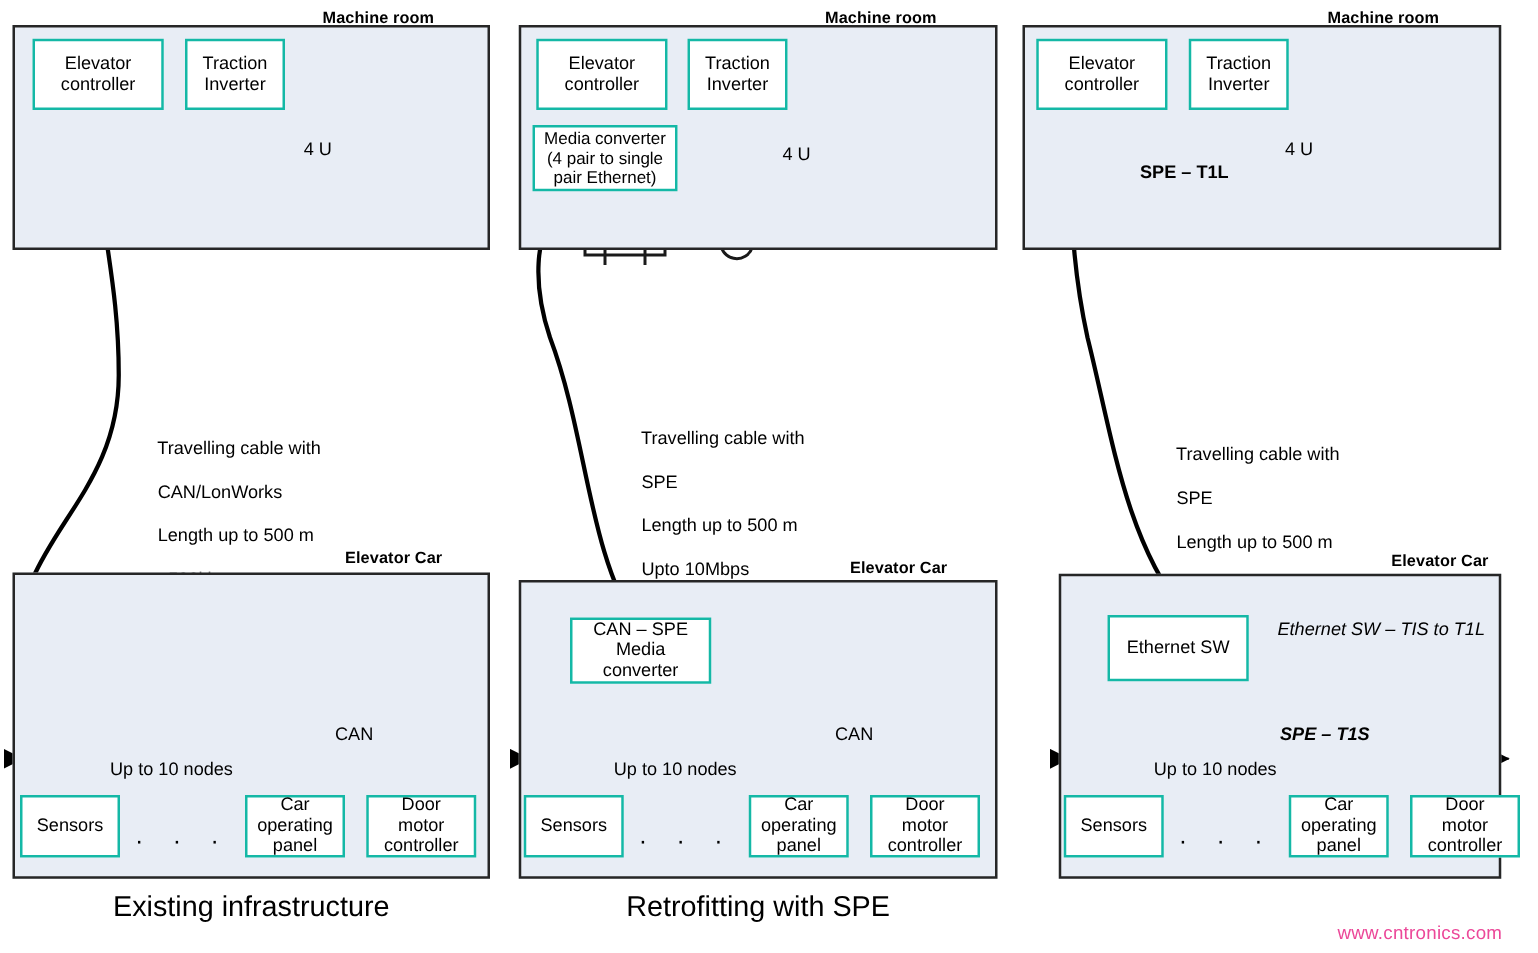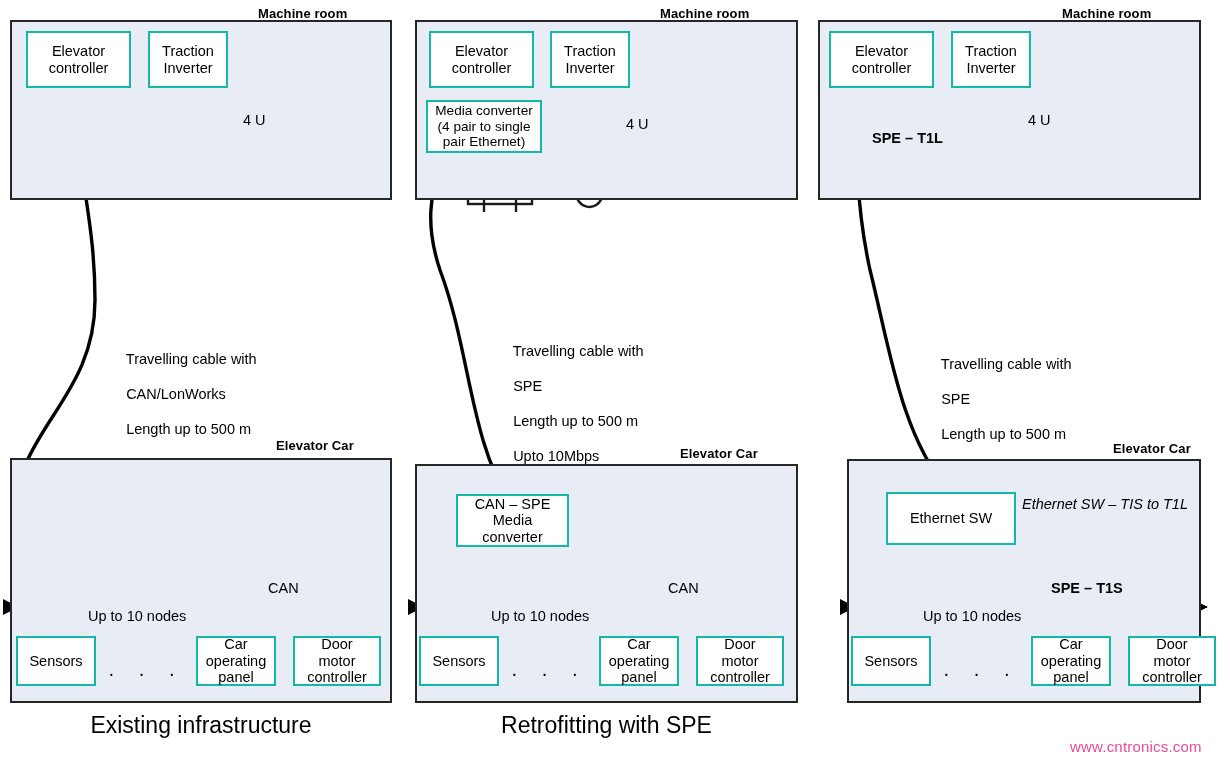--- a/index.html
+++ b/index.html
@@ -266,35 +266,35 @@
   <div class="box" style="left:419px;top:636px;width:80px;height:50px;">Sensors</div>
   <div class="dots" style="left:511px;top:668px;">·&nbsp;·&nbsp;·&nbsp;·&nbsp;·</div>
   <div class="box" style="left:599px;top:636px;width:80px;height:50px;">Car<br>operating<br>panel</div>
   <div class="box" style="left:696px;top:636px;width:88px;height:50px;">Door<br>motor<br>controller</div>
   <div class="caption" style="left:415px;top:712px;width:383px;">Retrofitting with SPE</div>
 
   <div class="room-title" style="left:1062px;top:6px;">Machine room</div>
   <div class="room" style="left:818px;top:20px;width:383px;height:180px;"></div>
   <div class="box" style="left:829px;top:31px;width:105px;height:57px;">Elevator<br>controller</div>
   <div class="box" style="left:951px;top:31px;width:80px;height:57px;">Traction<br>Inverter</div>
-  <div class="txt b" style="left:872px;top:130px;">SPE – T1L</div>
+  <div class="txt b" style="left:912px;top:130px;">SPE – T1L</div>
   <div class="txt" style="left:1028px;top:112px;">4 U</div>
 
   <div class="txt" style="left:925px;top:338px;">
     <span>Travelling cable with</span><br>
     <span>SPE</span><br>
     <span>Length up to 500 m</span><br>
     <span>Upto 10Mbps</span>
   </div>
 
   <div class="room-title" style="left:1113px;top:441px;">Elevator Car</div>
   <div class="room" style="left:847px;top:459px;width:354px;height:244px;"></div>
-  <div class="box" style="left:886px;top:492px;width:130px;height:53px;">Ethernet SW</div>
+  <div class="box" style="left:886px;top:492px;width:113px;height:53px;">Ethernet SW</div>
   <div class="txt c" style="left:1010px;top:496px;width:190px;font-style:italic;">Ethernet SW – TIS to T1L</div>
-  <div class="txt b" style="left:1051px;top:580px;">SPE – T1S</div>
+  <div class="txt b" style="left:1024px;top:580px;font-style:italic;">SPE – T1S</div>
   <div class="txt" style="left:923px;top:608px;">Up to 10 nodes</div>
   <div class="box" style="left:851px;top:636px;width:80px;height:50px;">Sensors</div>
   <div class="dots" style="left:943px;top:668px;">·&nbsp;·&nbsp;·&nbsp;·&nbsp;·</div>
   <div class="box" style="left:1031px;top:636px;width:80px;height:50px;">Car<br>operating<br>panel</div>
   <div class="box" style="left:1128px;top:636px;width:88px;height:50px;">Door<br>motor<br>controller</div>
 
   <div class="watermark" style="left:1070px;top:738px;">www.cntronics.com</div>
 
 </div>
 

